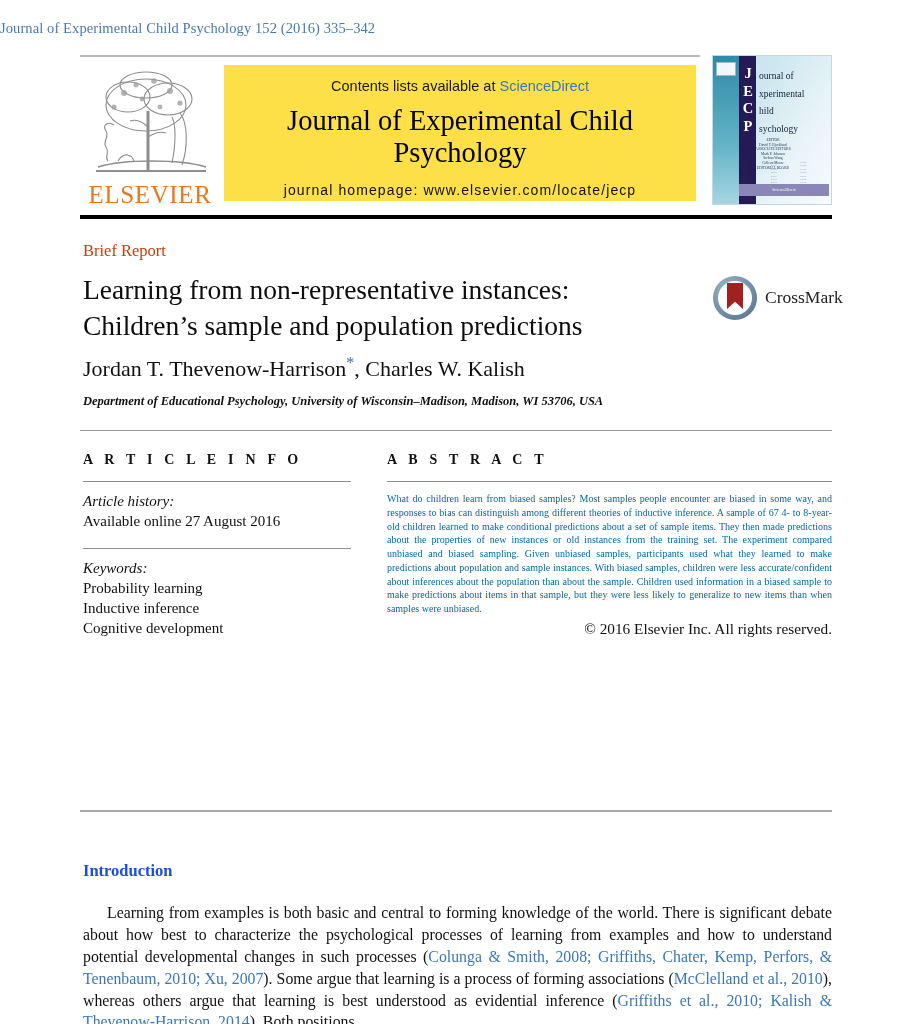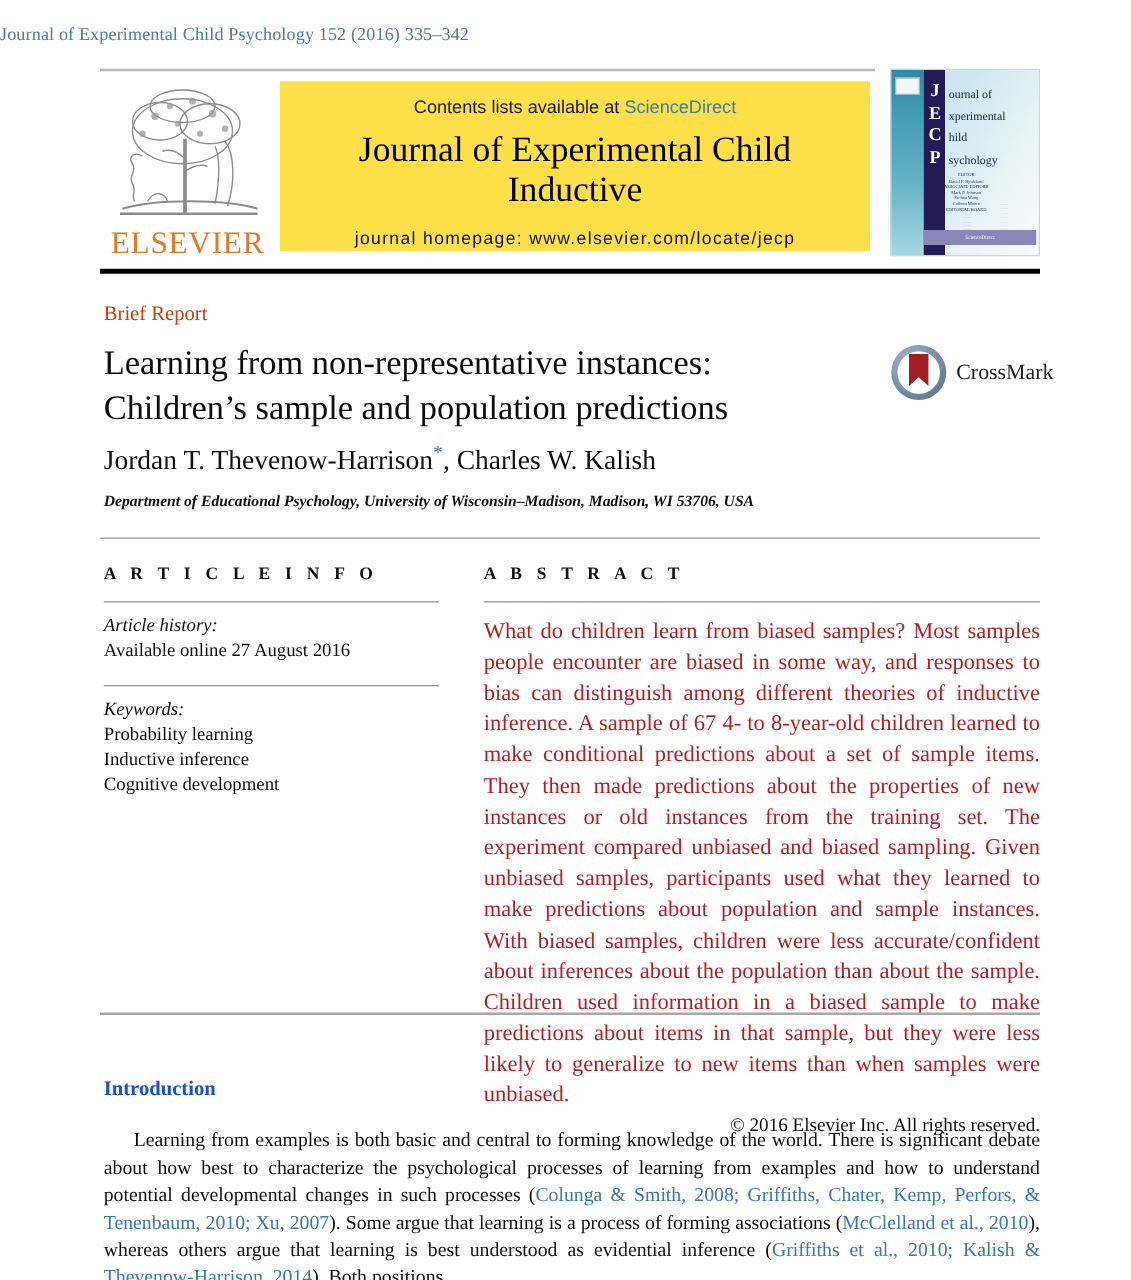--- a/index.html
+++ b/index.html
@@ -333,24 +333,24 @@
     font-style: italic;
   }
   .abs-rule {
     height: 1px;
     background: #8f8f8f;
     margin-top: 13px;
   }
   .abs-text {
     margin-top: 10px;
     font-family: "Liberation Serif", serif;
-    font-size: 18px;
+    font-size: 10px;
     line-height: 1.375;
     text-align: justify;
-    color: #b91c1c;
+    color: #0369a1;
   }
   .abs-copy {
     margin-top: 4px;
     text-align: right;
     font-family: "Liberation Serif", serif;
     font-size: 15.3px;
     color: #111;
   }
 
   
@@ -419,21 +419,21 @@
     </svg>
     <div class="elsevier-word">ELSEVIER</div>
   </div>
 
   <div class="banner">
     <div class="banner-contents">
       <span>Contents lists available at </span><span class="sd-link">ScienceDirect</span>
     </div>
     <div class="banner-journal">
       <div>Journal of Experimental Child</div>
-      <div>Inductive</div>
+      <div>Psychology</div>
     </div>
     <div class="banner-home">journal homepage: www.elsevier.com/locate/jecp</div>
   </div>
 
   <div class="cover">
     <div class="cover-teal"></div>
     <div class="cover-band"></div>
     <div class="cover-els"></div>
     <div class="cover-jecp">J<br>E<br>C<br>P</div>
     <div class="cover-title">ournal of<br>xperimental<br>hild<br>sychology</div>

